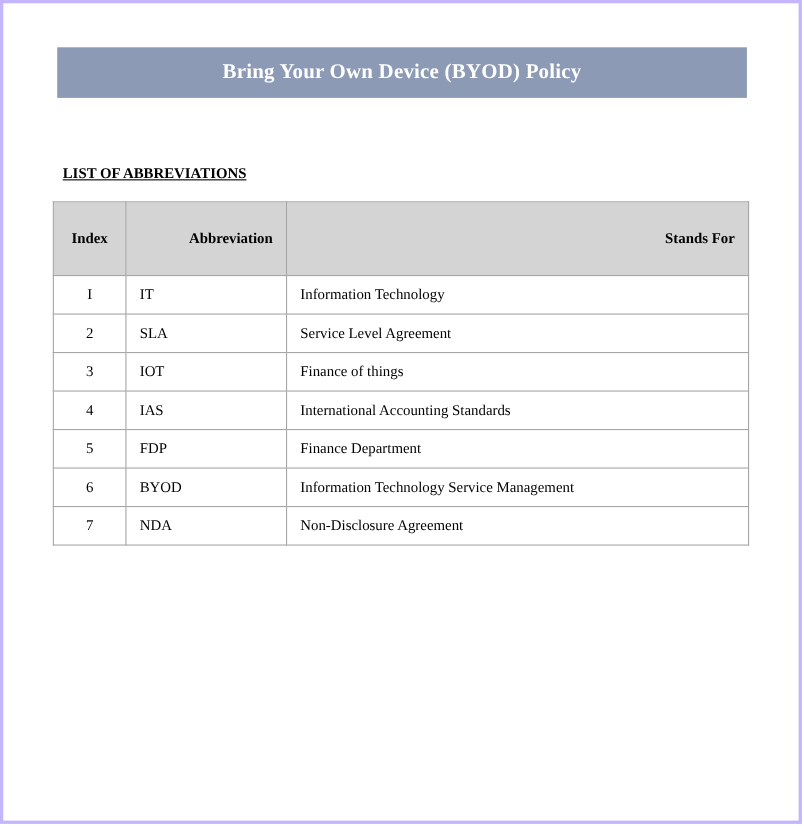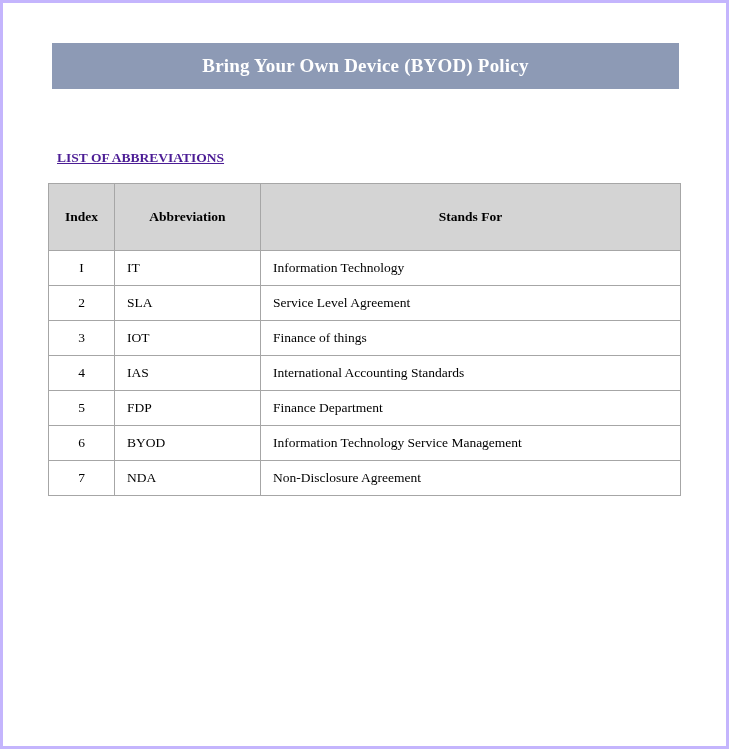--- a/index.html
+++ b/index.html
@@ -39,21 +39,21 @@
     font-weight: bold;
     font-family: "Liberation Serif", serif;
     letter-spacing: 0.2px;
   }
   .section-heading {
     position: absolute;
     left: 54px;
     top: 147px;
     font-size: 13.5px;
     font-weight: bold;
-    color: #4c1d95;
+    color: #000000;
     text-decoration: underline;
     font-family: "Liberation Serif", serif;
   }
   .abbrev-table {
     position: absolute;
     left: 45px;
     top: 180px;
     width: 632px;
     border-collapse: collapse;
     table-layout: fixed;
@@ -65,21 +65,21 @@
     font-family: "Liberation Serif", serif;
     font-size: 13.5px;
     color: #000000;
     vertical-align: middle;
   }
   .abbrev-table thead th {
     background: #d4d4d4;
     font-weight: bold;
     height: 66px;
     padding: 0 12px;
-    text-align: center;
+    text-align: right;
   }
   .abbrev-table thead th.col-index {
     text-align: center;
     padding: 0 4px;
   }
   .abbrev-table tbody td {
     height: 34px;
     padding: 0 12px;
     background: #ffffff;
   }

